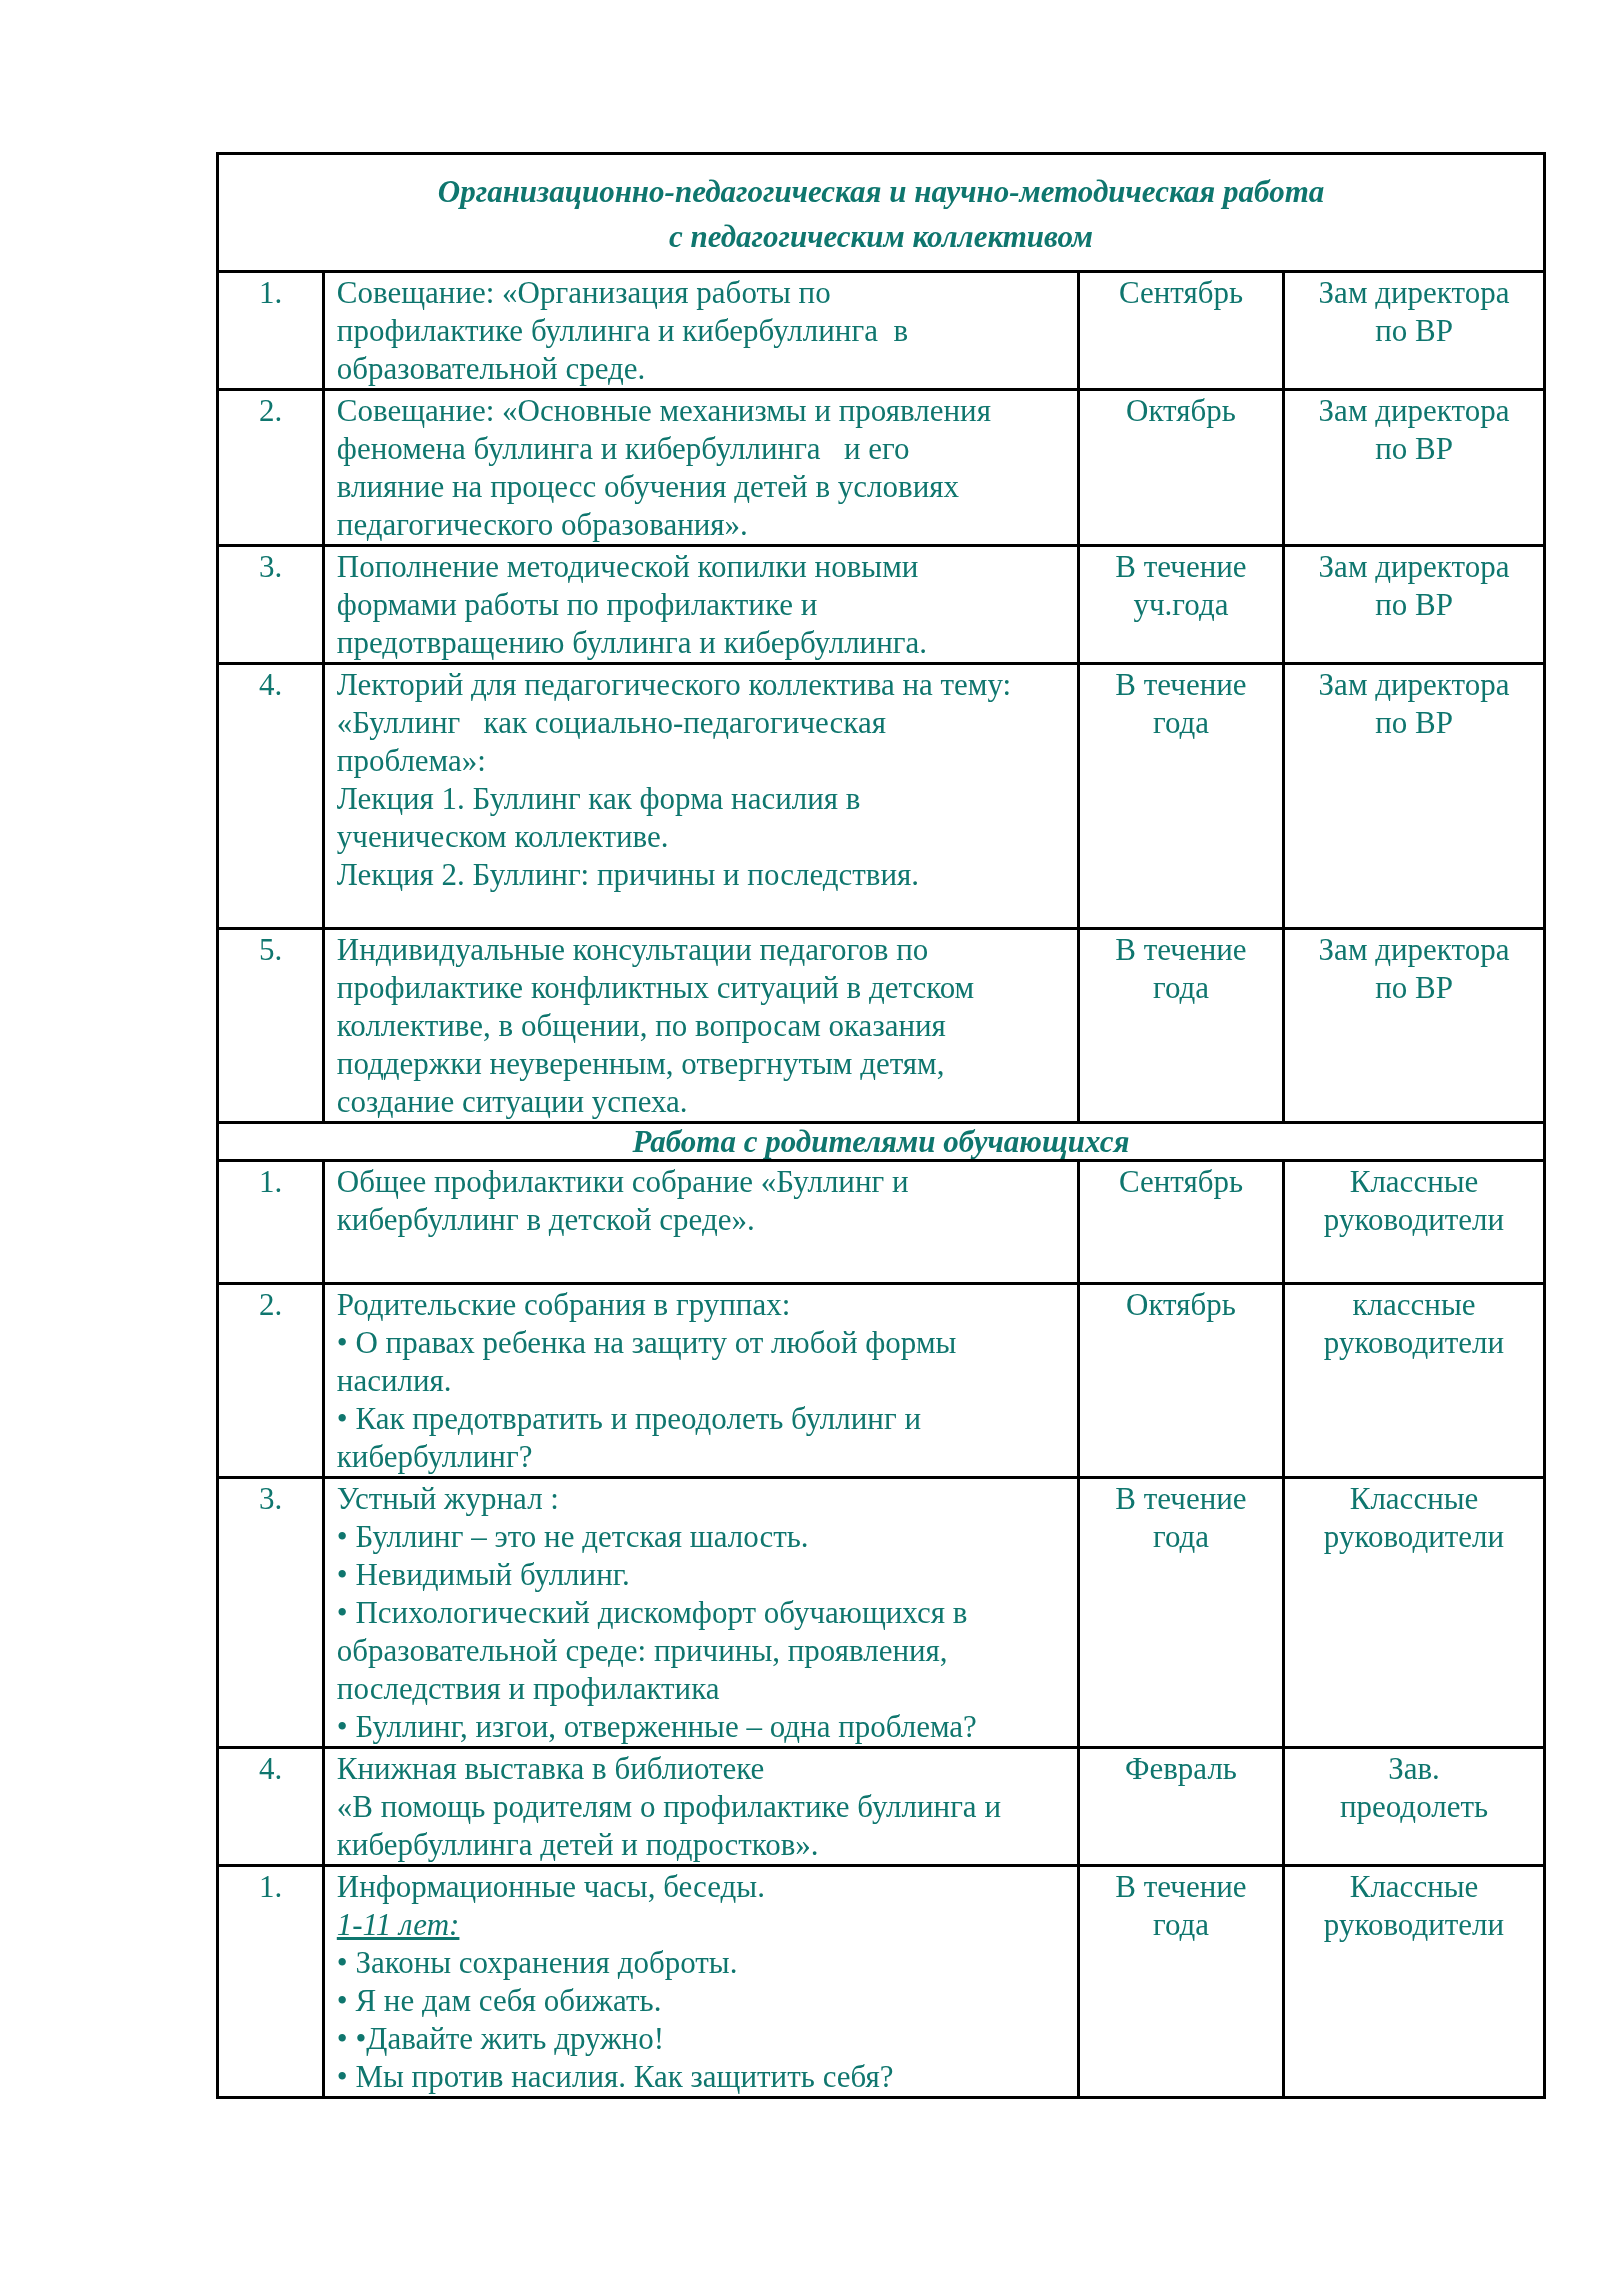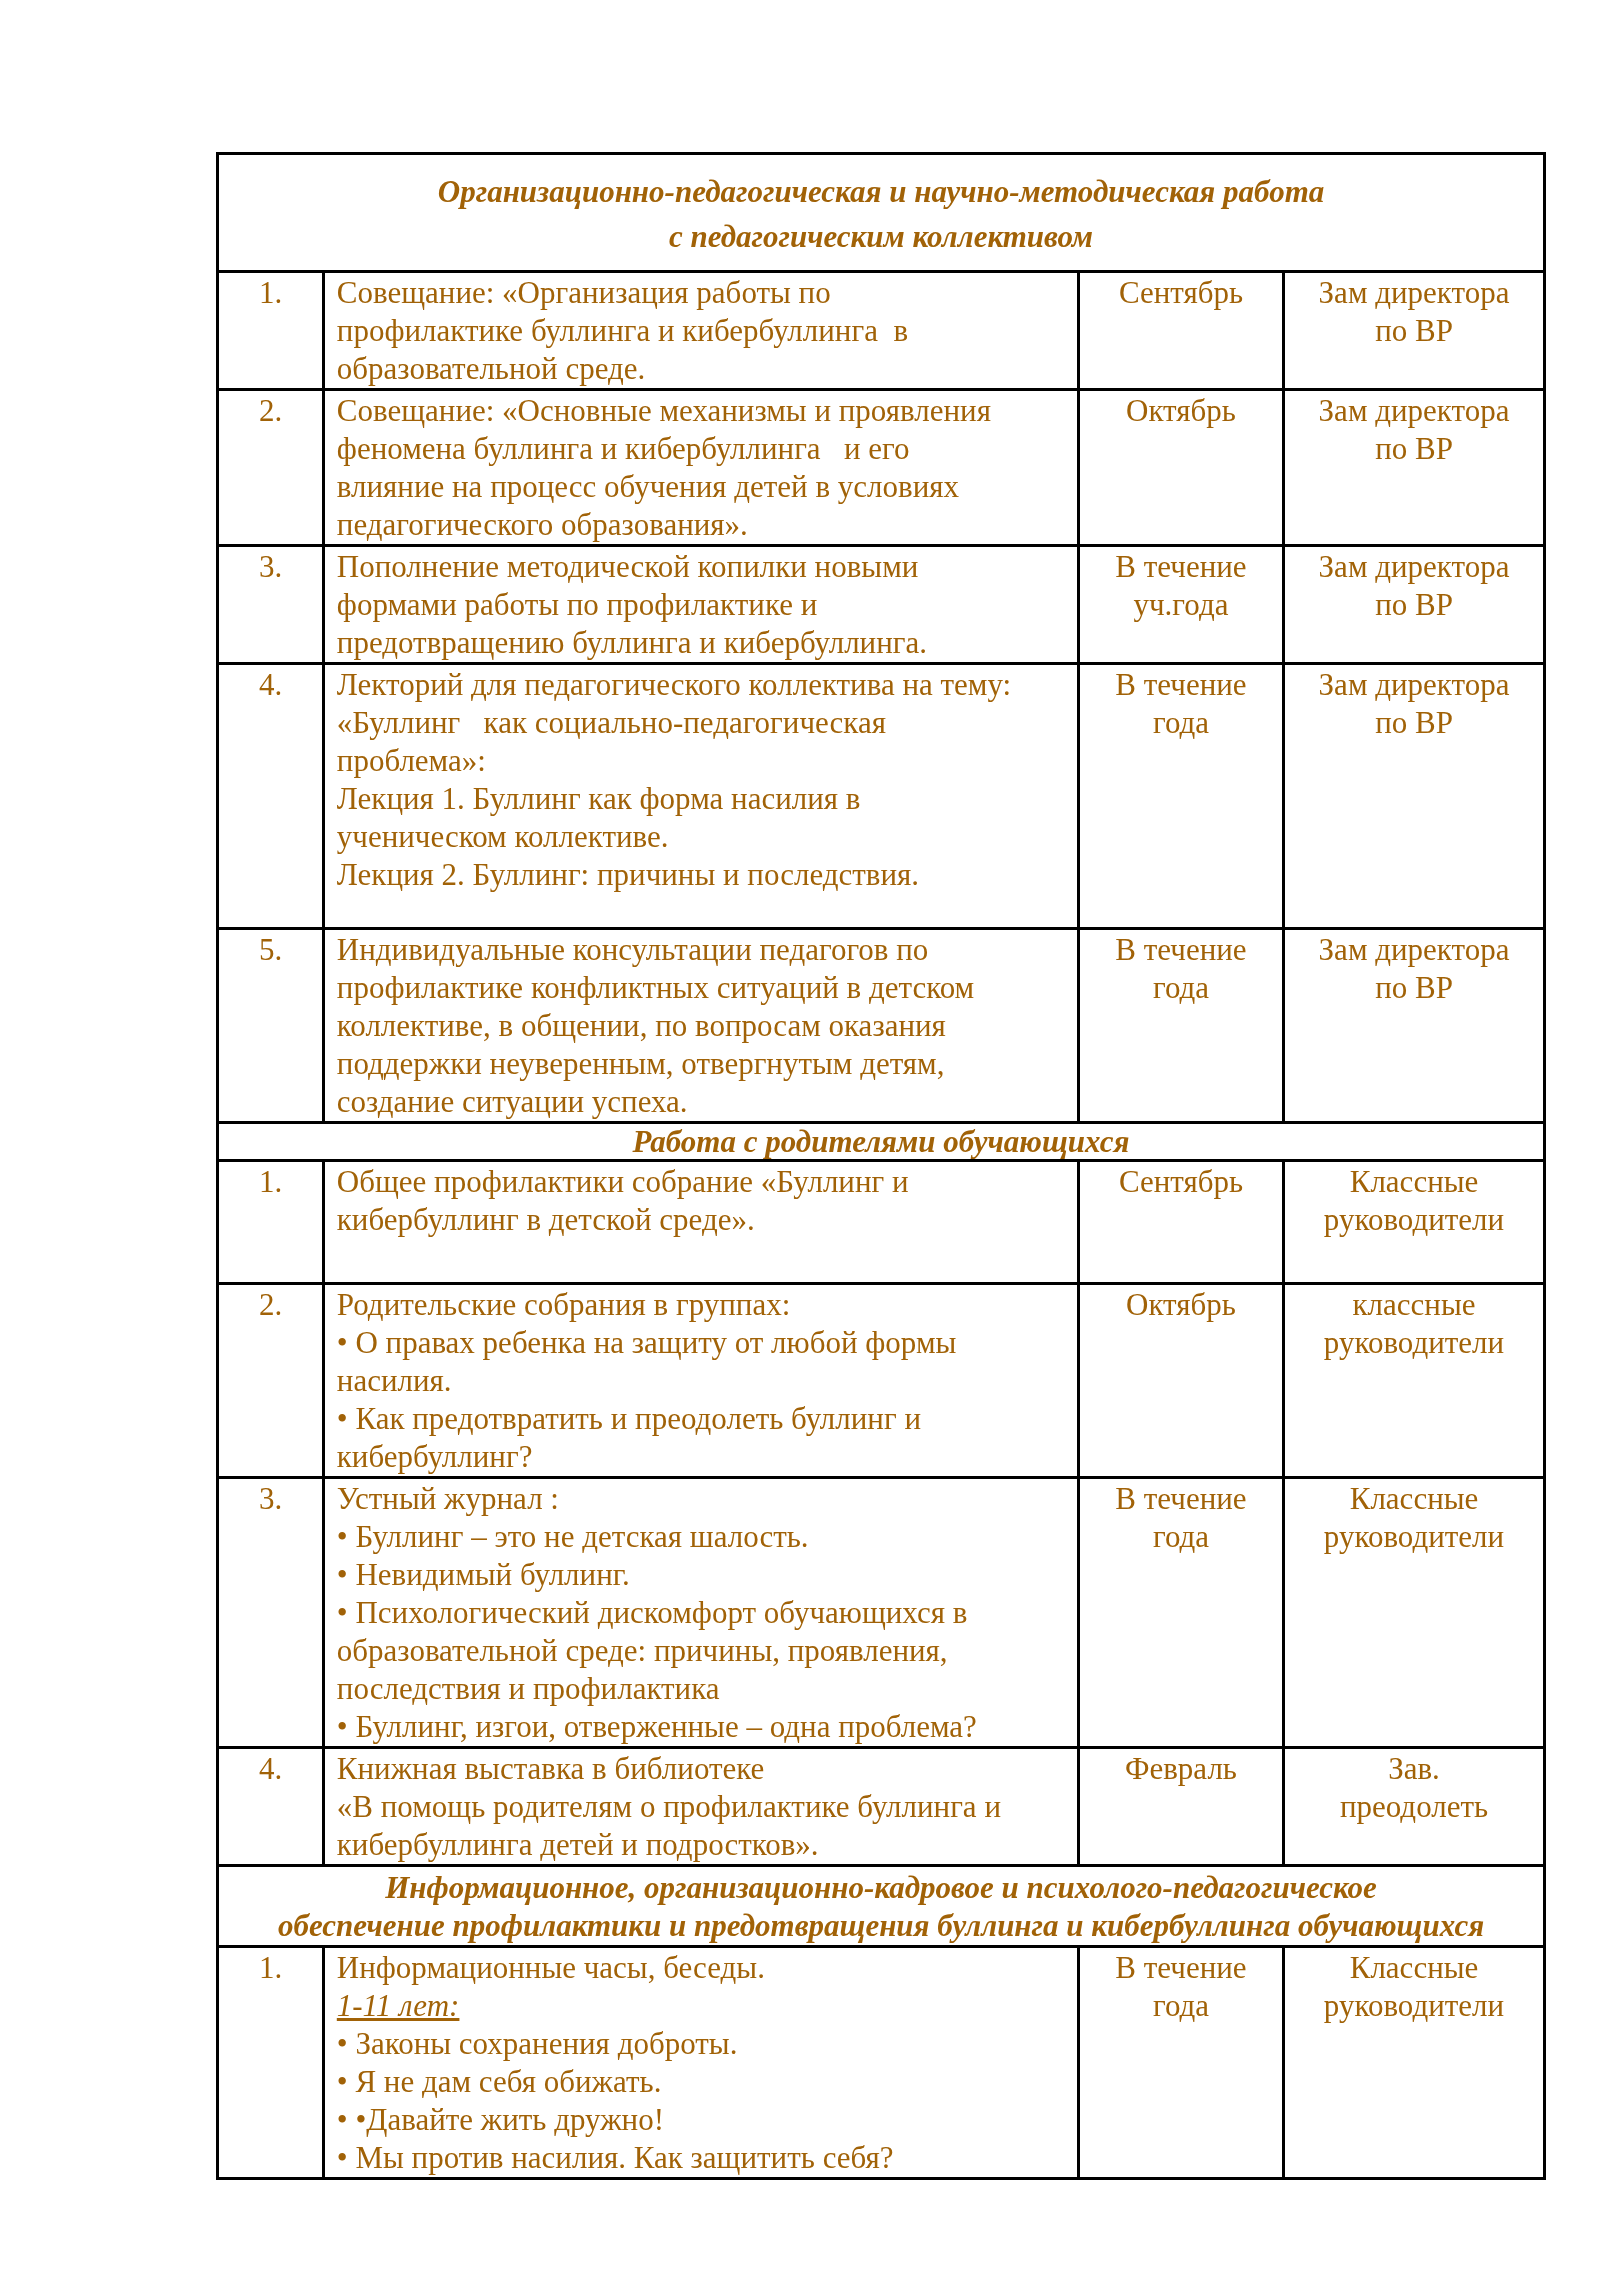--- a/index.html
+++ b/index.html
@@ -1,21 +1,21 @@
 <!DOCTYPE html>
 <html lang="ru"><head>
 <meta charset="utf-8">
 <style>
   html,body{margin:0;padding:0;background:#ffffff;}
   .page{
     position:relative;
     width:1621px;height:2293px;
     background:#ffffff;
     font-family:"Liberation Serif","DejaVu Serif",serif;
-    color:#a16207;
+    color:#0f766e;
   }
   table.plan{
     position:absolute;left:216px;top:152px;
     width:1326px;
     border-collapse:collapse;
     table-layout:fixed;
   }
   table.plan td{
     border:3.9px solid #000;
     vertical-align:top;
@@ -168,24 +168,20 @@
       <tr style="height:116px">
         <td class="num">4.</td>
         <td class="act">Книжная выставка в библиотеке
 «В помощь родителям о профилактике буллинга и
 кибербуллинга детей и подростков».</td>
         <td class="time">Февраль</td>
         <td class="resp">Зав.
 преодолеть</td>
       </tr>
 
-      <tr style="height:77px">
-        <td colspan="4" class="sec" style="line-height:38px">Информационное, организационно-кадровое и психолого-педагогическое
-обеспечение профилактики и предотвращения буллинга и  кибербуллинга обучающихся</td>
-      </tr>
 
       <tr style="height:225px">
         <td class="num">1.</td>
         <td class="act"><span>Информационные часы, беседы.</span><br><span class="u">1-11 лет:</span><br><span>• Законы сохранения доброты.
 • Я не дам себя обижать.
 • •Давайте жить дружно!
 • Мы против насилия. Как защитить себя?</span></td>
         <td class="time">В течение
 года</td>
         <td class="resp">Классные

